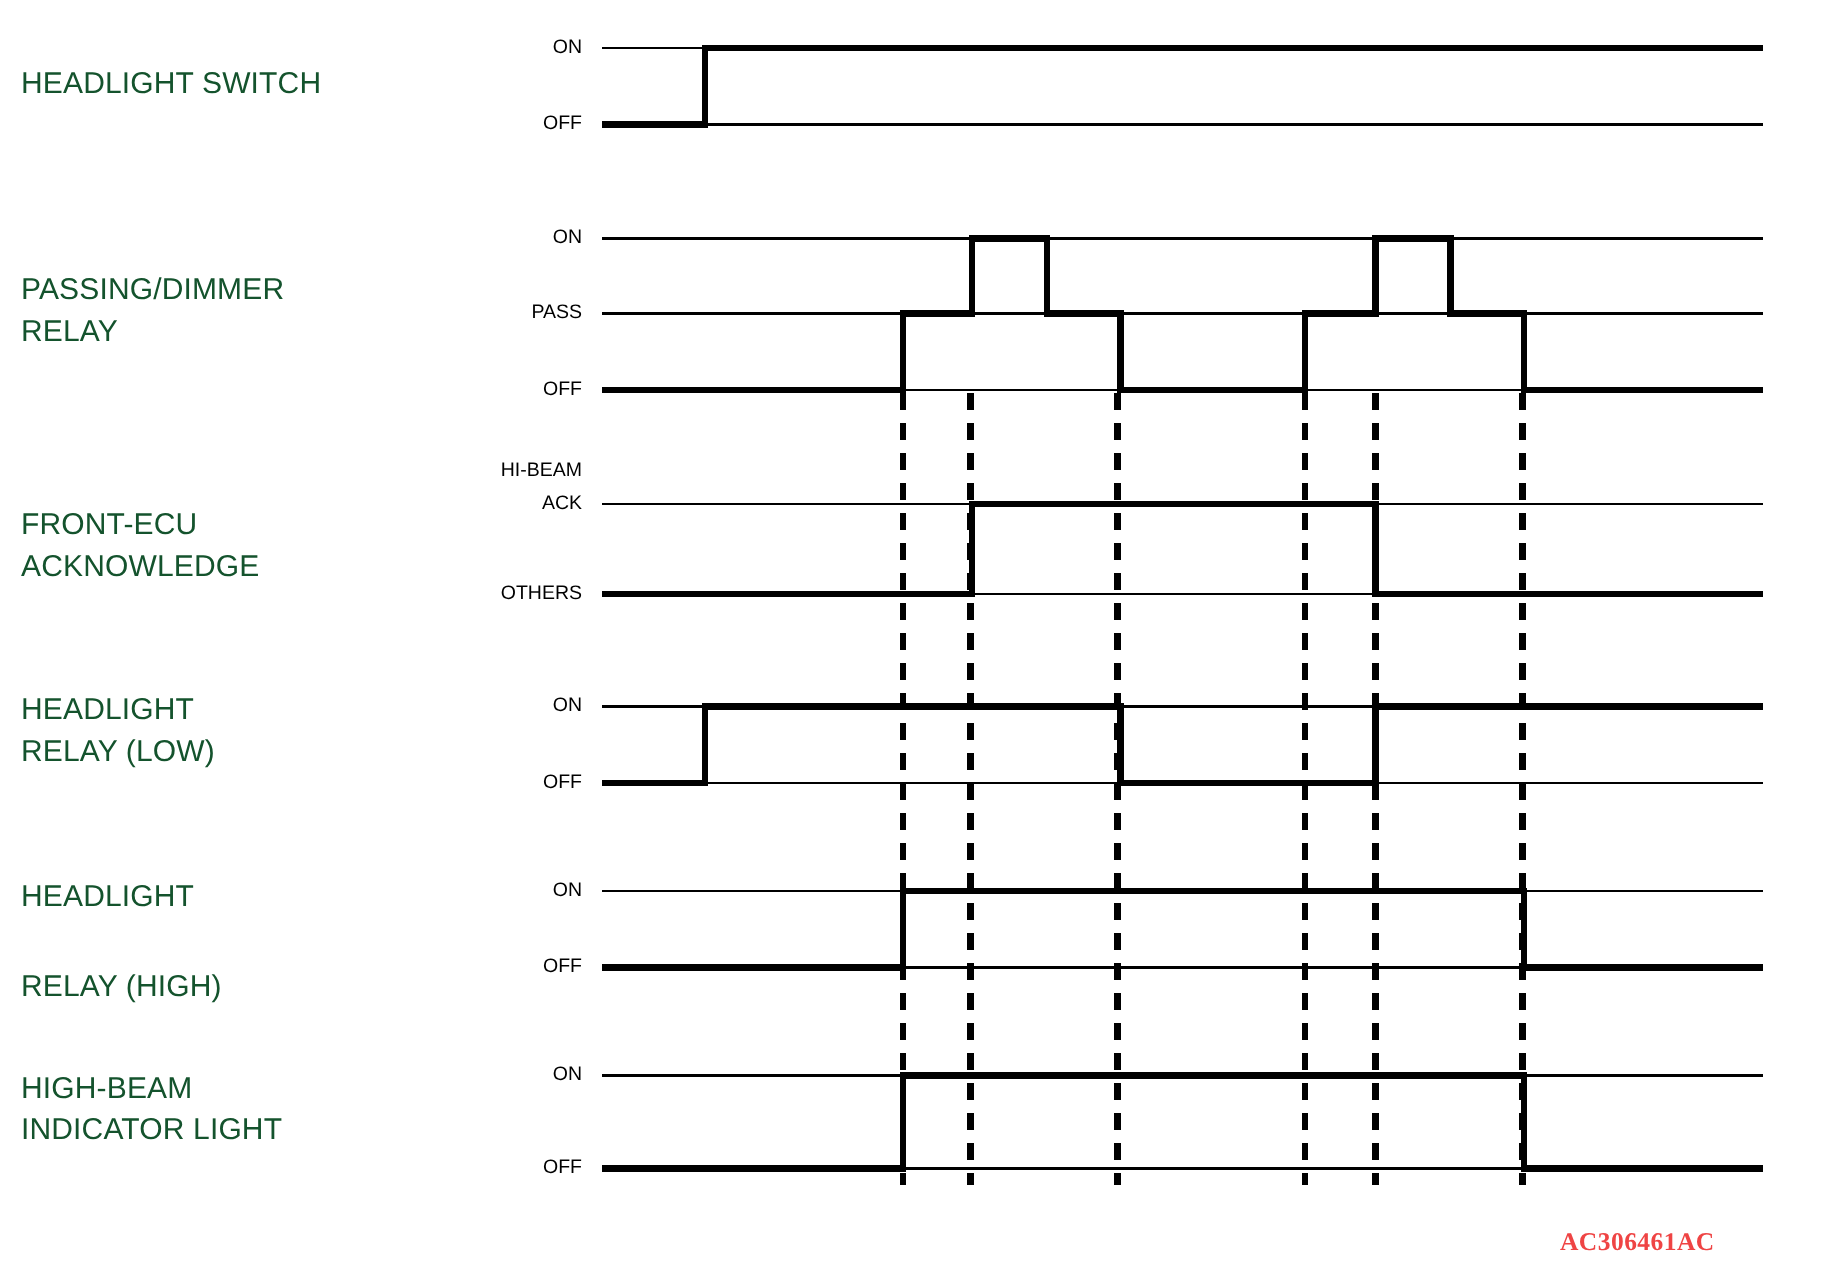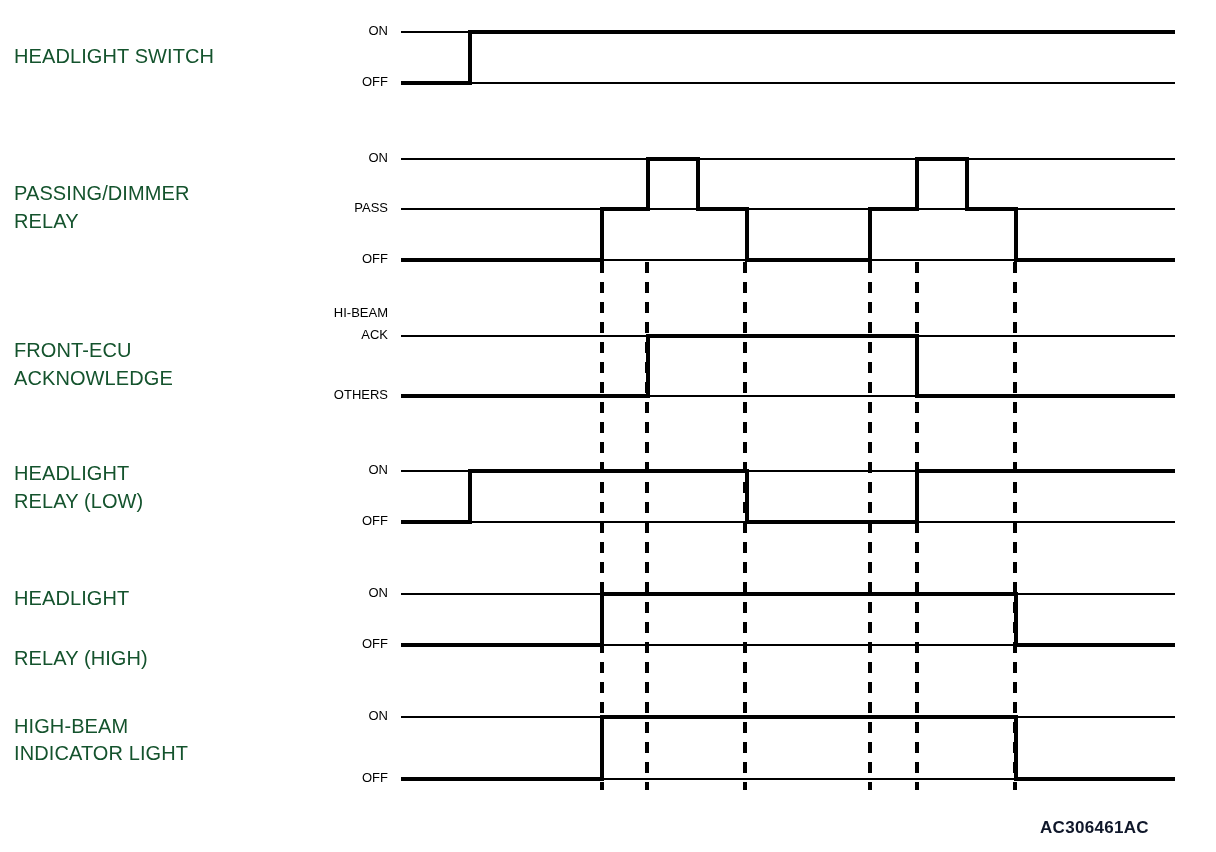--- a/index.html
+++ b/index.html
@@ -35,24 +35,24 @@
     position: absolute;
     font-family: "Liberation Sans", sans-serif;
     font-size: 13px;
     line-height: 22px;
     color: #000000;
     text-align: right;
     white-space: pre;
   }
   .part-code {
     position: absolute;
-    font-family: Liberation Sans, sans-serif;
+    font-family: Liberation Serif, serif;
     font-size: 17px;
     font-weight: bold;
-    color: #0f172a;
+    color: #ef4444;
     letter-spacing: 0.3px;
     white-space: pre;
   }
 </style>
 </head>
 <body>
 
 <div id="page">
 
   <div class="signal-name" style="left:14px; top:44px;">HEADLIGHT SWITCH</div>

